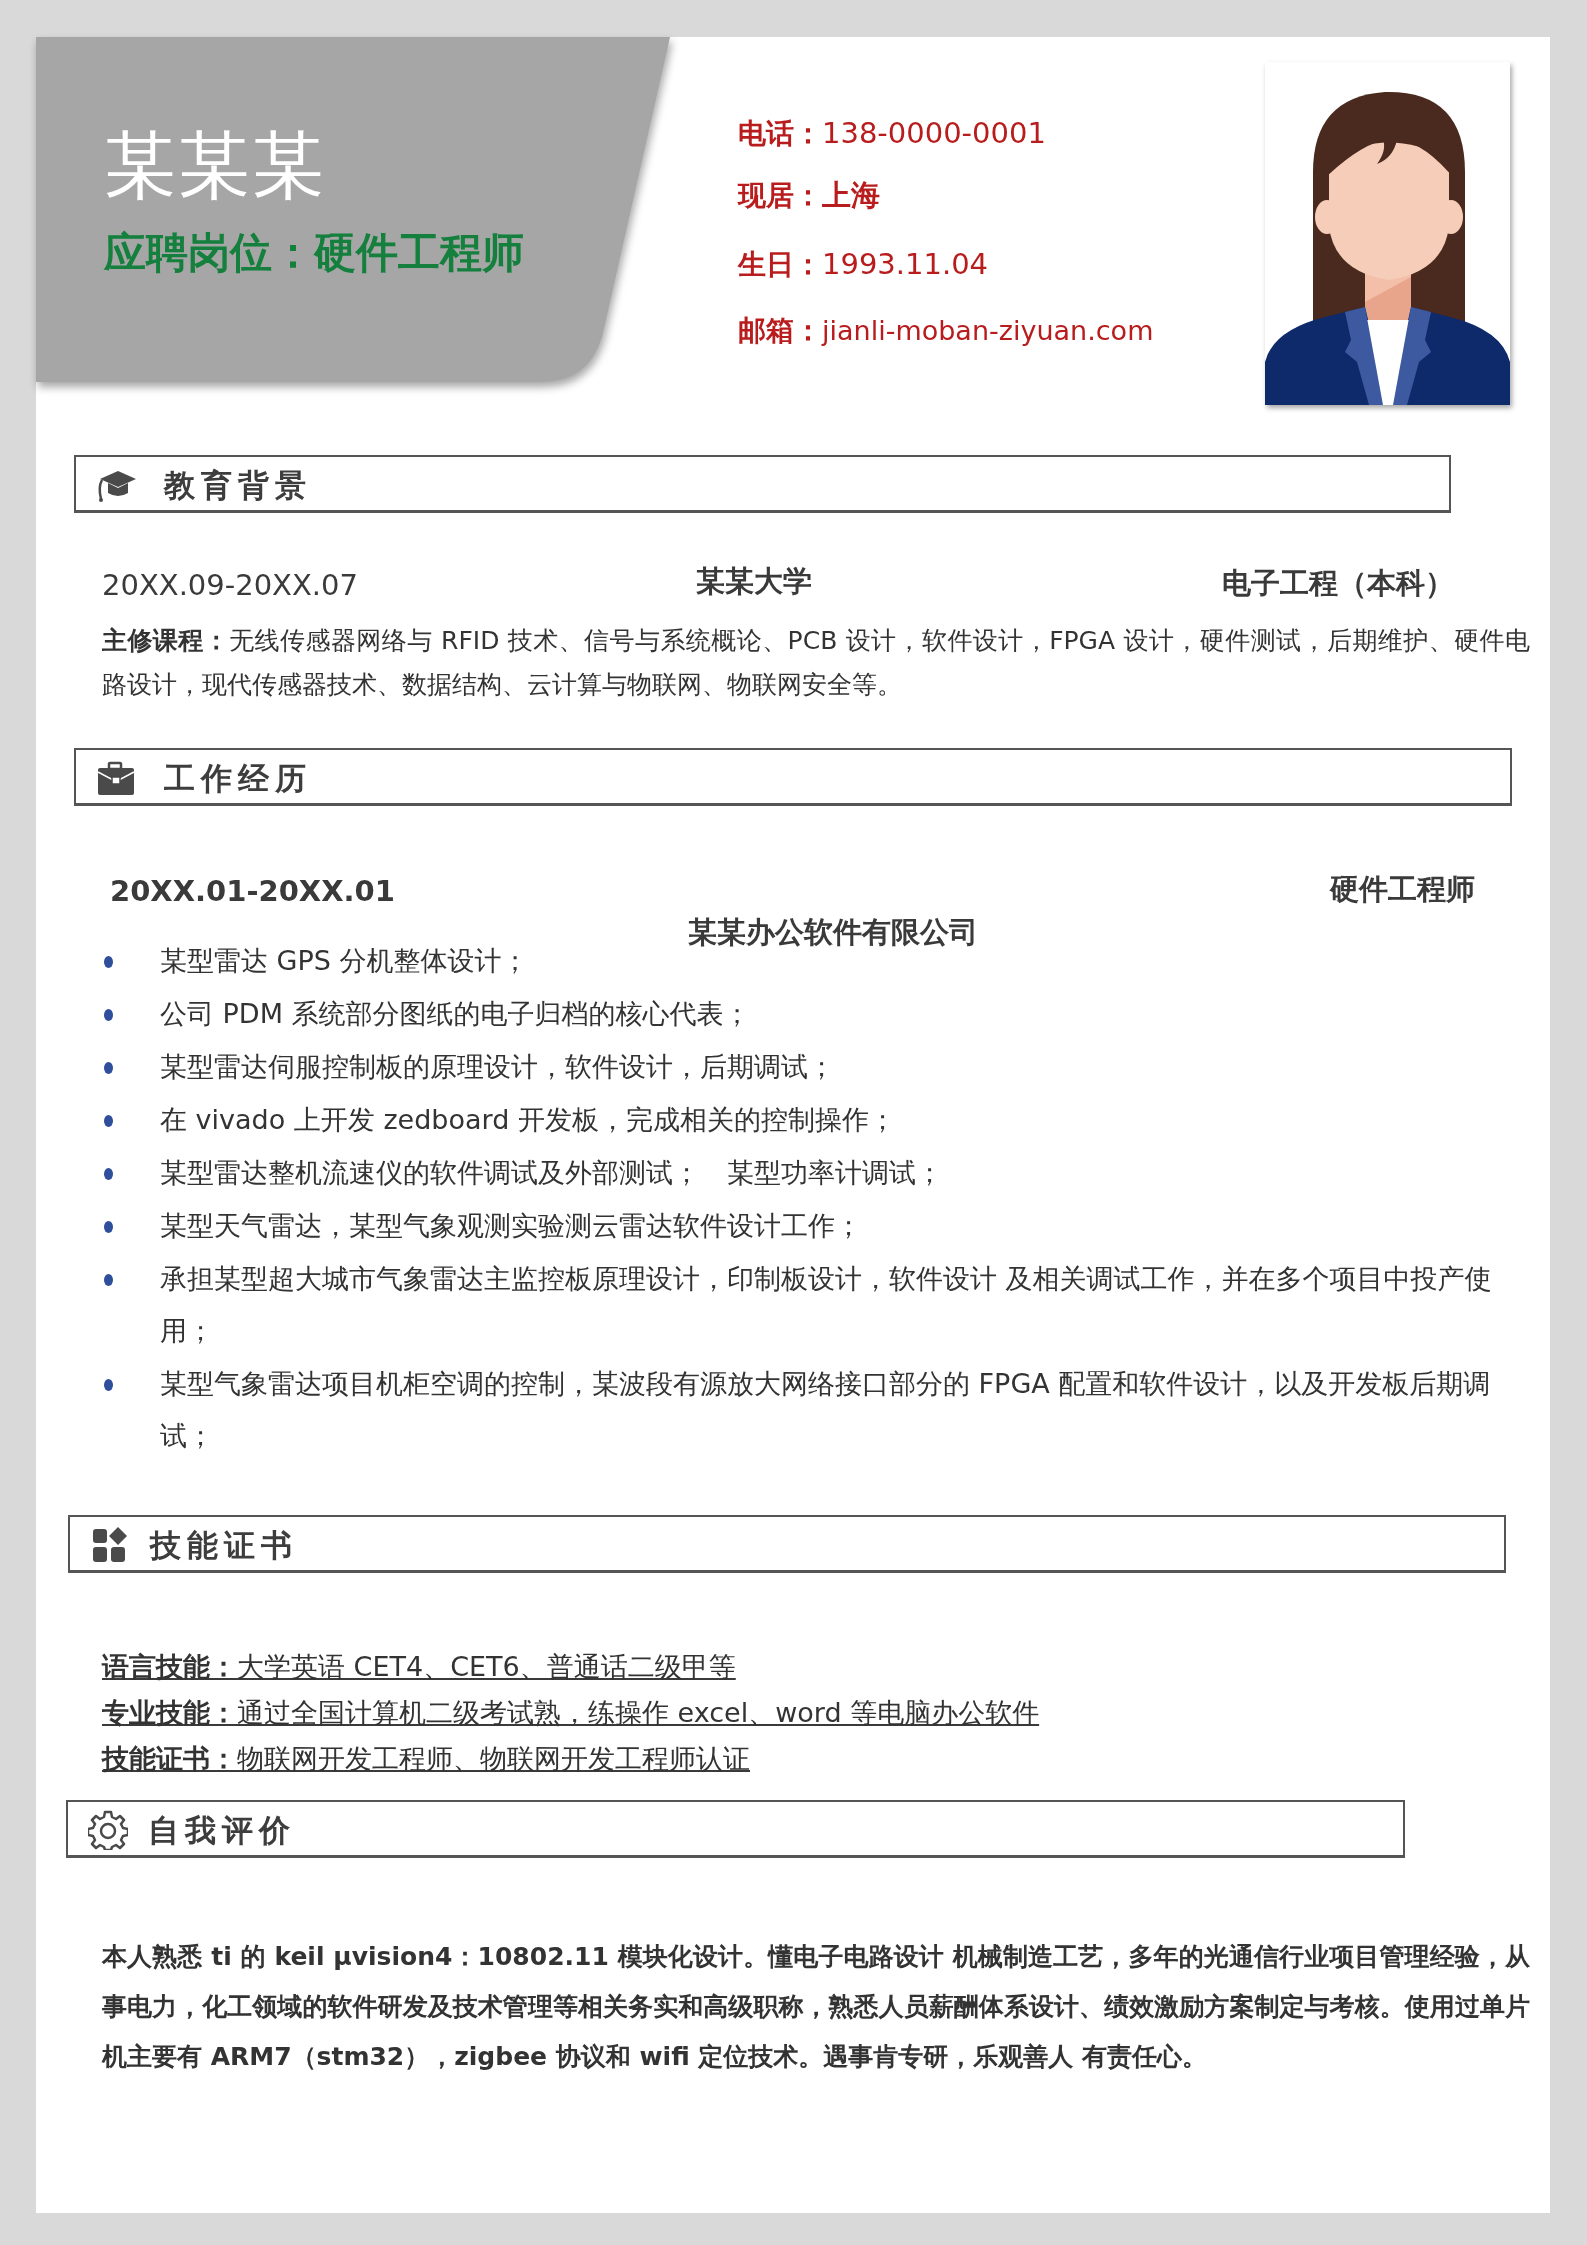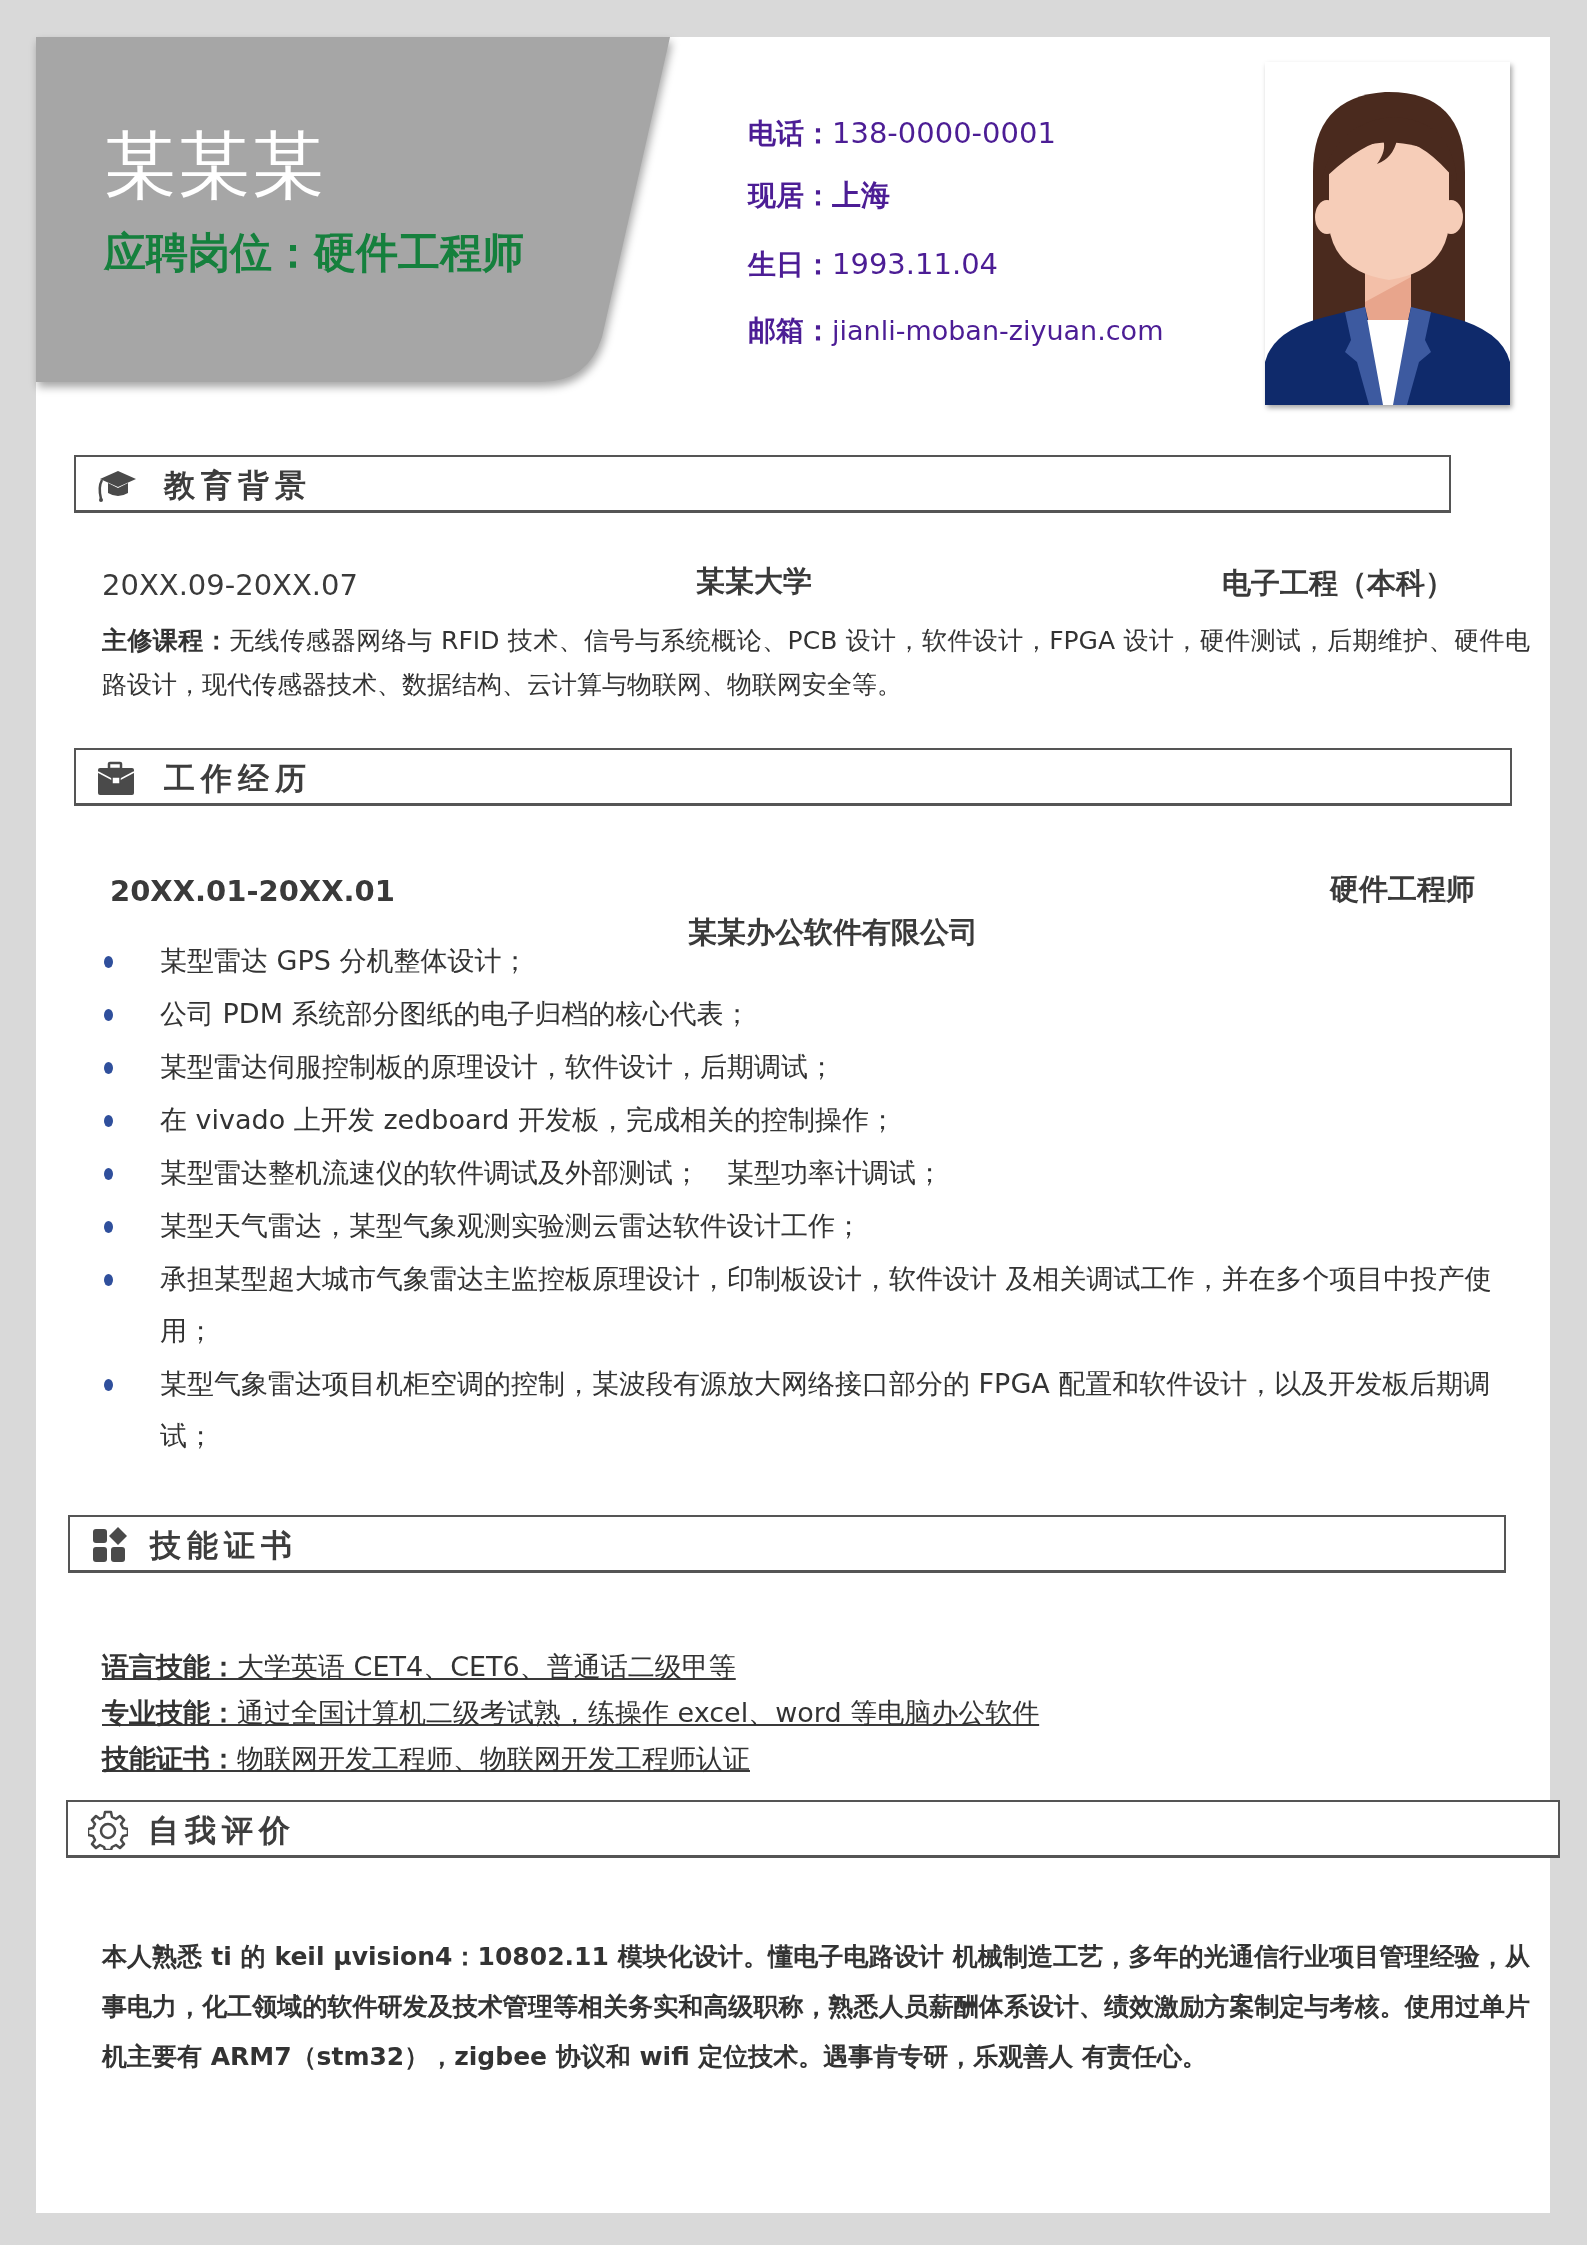--- a/index.html
+++ b/index.html
@@ -31,22 +31,22 @@
   .banner-position {
     position: absolute; left: 68px; top: 195px;
     font-size: 42px; font-weight: bold; color: #15803d;
     line-height: 1; white-space: nowrap;
   }
   .banner-position .pos-value { font-weight: bold; }
 
   
   .contact { position: absolute; left: 700px; top: 82px; }
   .contact-row {
-    position: absolute; left: 12px; white-space: nowrap;
-    font-size: 28px; color: #4c1d95; line-height: 1;
+    position: absolute; left: 2px; white-space: nowrap;
+    font-size: 28px; color: #b91c1c; line-height: 1;
   }
   .contact-row .lbl { font-weight: bold; }
   .contact-row .val { font-size: 29px; }
 
   
   .photo {
     position: absolute; left: 1229px; top: 25px;
     width: 245px; height: 343px;
     background: #fff;
     box-shadow: 2px 3px 5px rgba(0,0,0,0.35);
@@ -210,21 +210,21 @@
       <span class="lbl">语言技能：</span><span>大学英语 CET4、CET6、普通话二级甲等</span>
     </div>
     <div class="srow">
       <span class="lbl">专业技能：</span><span>通过全国计算机二级考试熟，练操作 excel、word 等电脑办公软件</span>
     </div>
     <div class="srow">
       <span class="lbl">技能证书：</span><span>物联网开发工程师、物联网开发工程师认证</span>
     </div>
   </div>
 
-  <div class="sec-head" style="left:30px; top:1763px; width:1494px;">
+  <div class="sec-head" style="left:30px; top:1763px; width:1339px;">
     <svg class="sec-icon" viewBox="0 0 40 40" style="height:40px; top:8px;">
       <path d="M17 2 L23 2 L24 7 L28 9 L32 6 L36 10 L33 14 L35 18 L40 19 L40 25 L35 26 L33 30 L36 34 L32 38 L28 35 L24 37 L23 40 L17 40 L16 37 L12 35 L8 38 L4 34 L7 30 L5 26 L0 25 L0 19 L5 18 L7 14 L4 10 L8 6 L12 9 L16 7 Z" fill="none" stroke="#4a4a4a" stroke-width="2.5" stroke-linejoin="round"></path>
       <circle cx="20" cy="21" r="7" fill="none" stroke="#4a4a4a" stroke-width="2.5"></circle>
     </svg>
     <div class="sec-title" style="left:80px;">自我评价</div>
   </div>
 
   <div class="para" style="left:66px; top:1895px; width:1428px; line-height:50px; font-weight:bold;">本人熟悉 ti 的 keil μvision4：10802.11 模块化设计。懂电子电路设计 机械制造工艺，多年的光通信行业项目管理经验，从事电力，化工领域的软件研发及技术管理等相关务实和高级职称，熟悉人员薪酬体系设计、绩效激励方案制定与考核。使用过单片机主要有 ARM7（stm32），zigbee 协议和 wifi 定位技术。遇事肯专研，乐观善人 有责任心。</div>
 
 </div>

